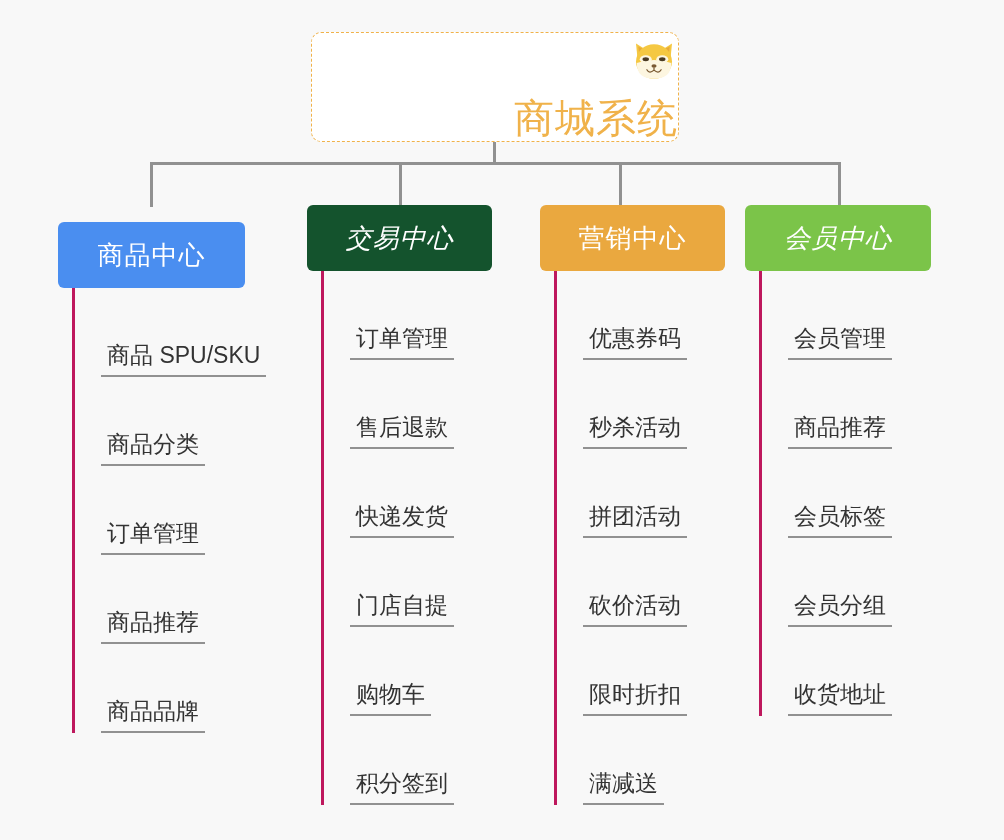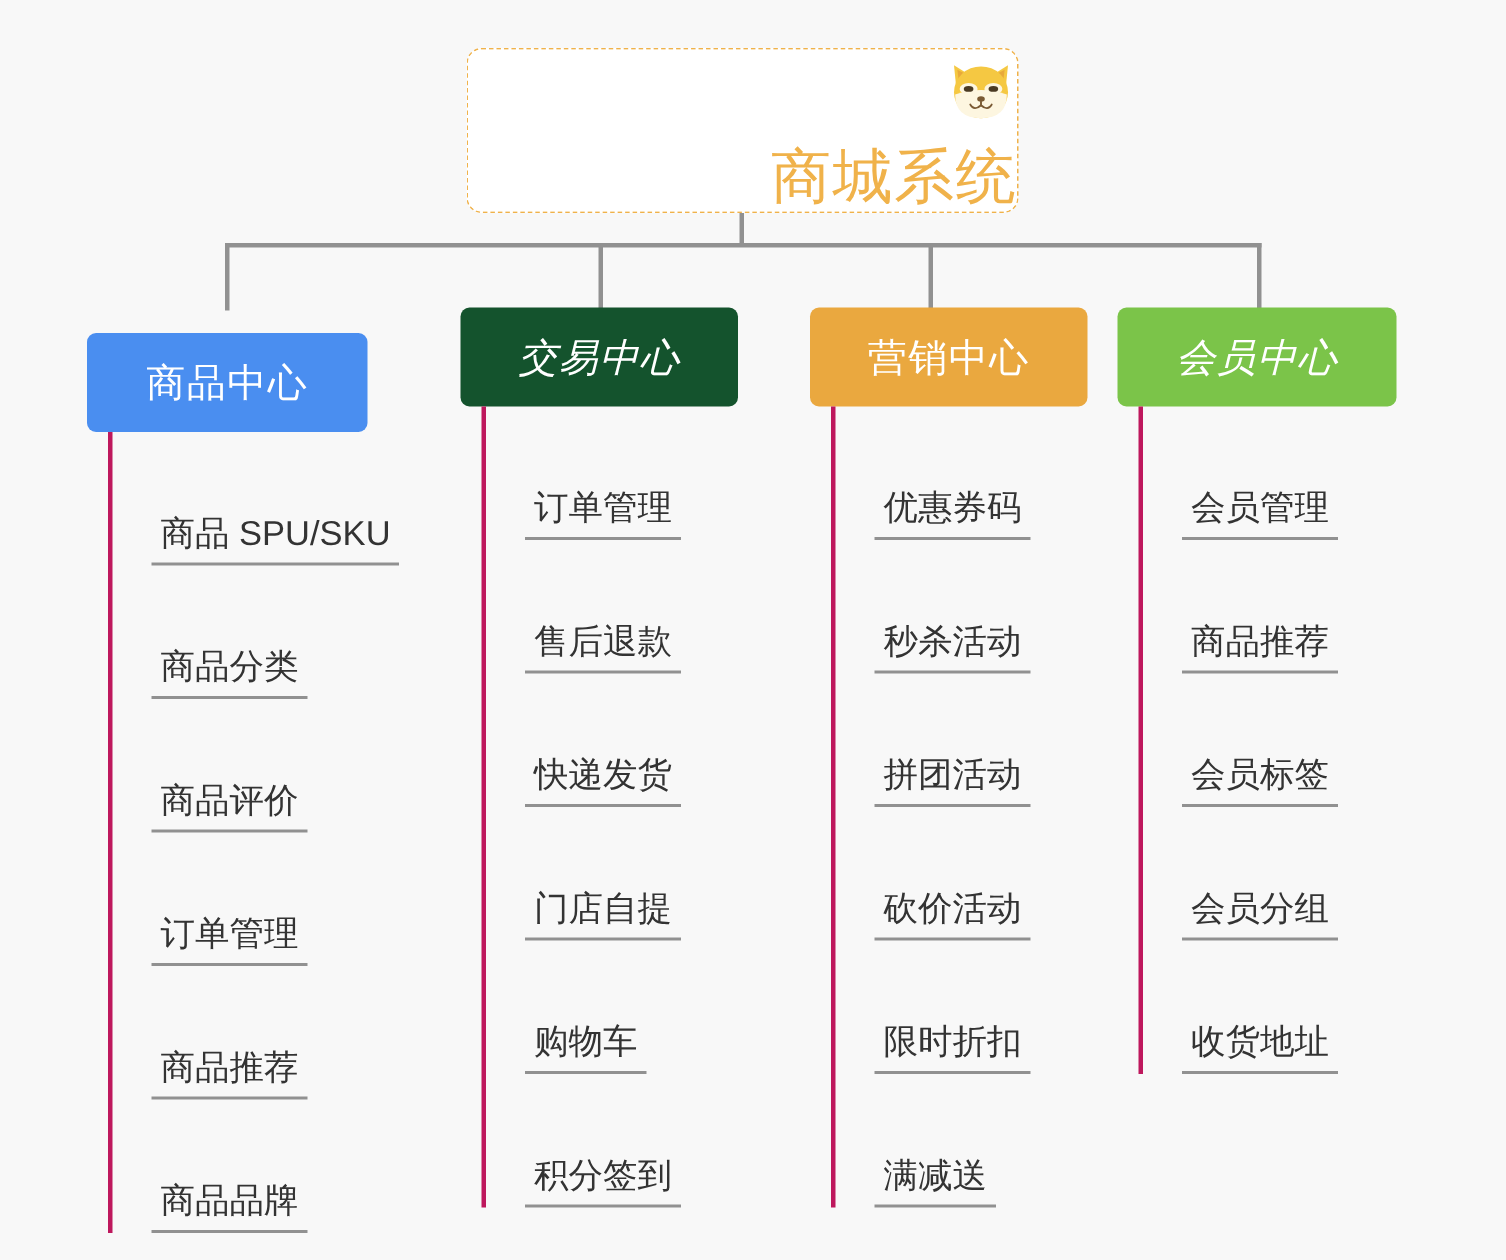--- a/index.html
+++ b/index.html
@@ -145,23 +145,20 @@
       <span>商品中心</span>
     </div>
     <div class="leaf-stack">
       <div class="leaf-item">
           <span class="leaf-label">商品 SPU/SKU</span>
         </div>
       <div class="leaf-item">
           <span class="leaf-label">商品分类</span>
         </div>
       <div class="leaf-item">
-          <span class="leaf-label">商品评价</span>
-        </div>
-      <div class="leaf-item">
           <span class="leaf-label">订单管理</span>
         </div>
       <div class="leaf-item">
           <span class="leaf-label">商品推荐</span>
         </div>
       <div class="leaf-item">
           <span class="leaf-label">商品品牌</span>
         </div>
     </div>
   </div>

